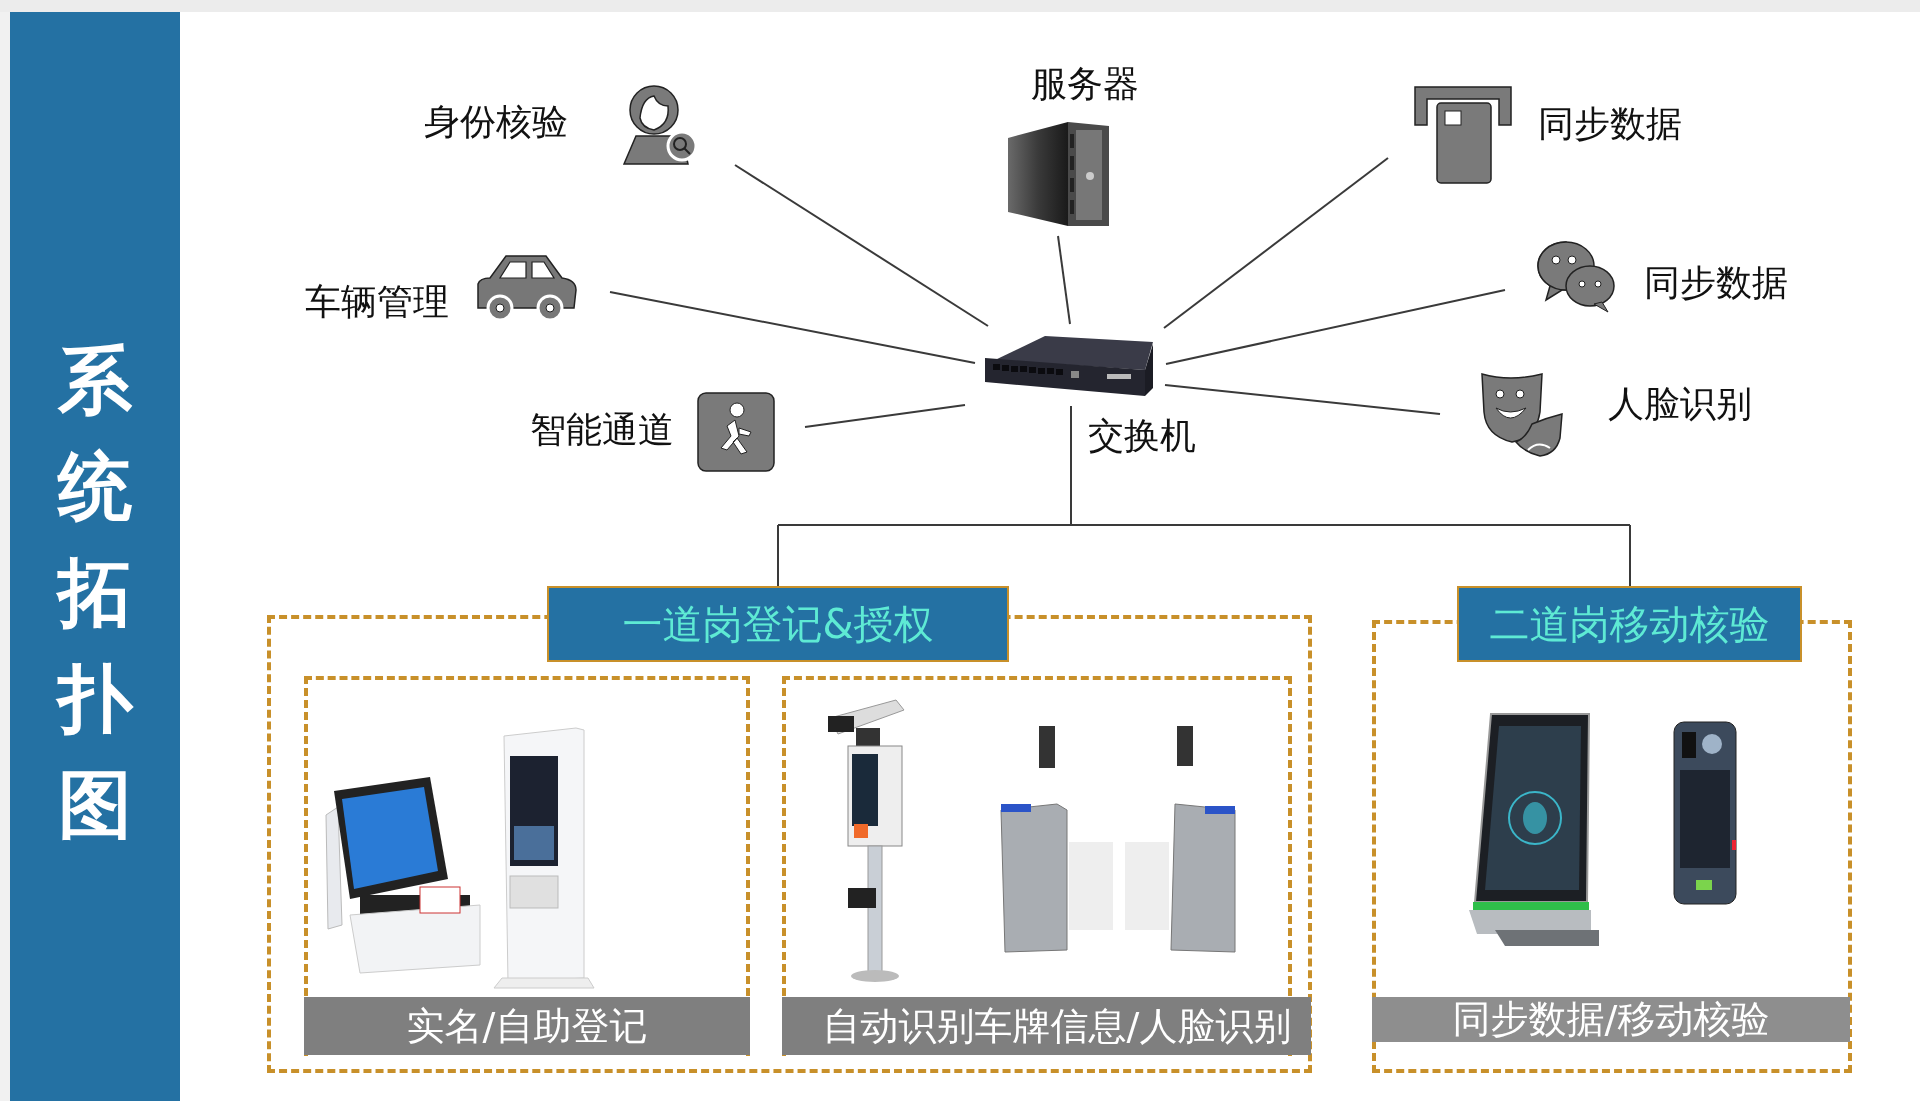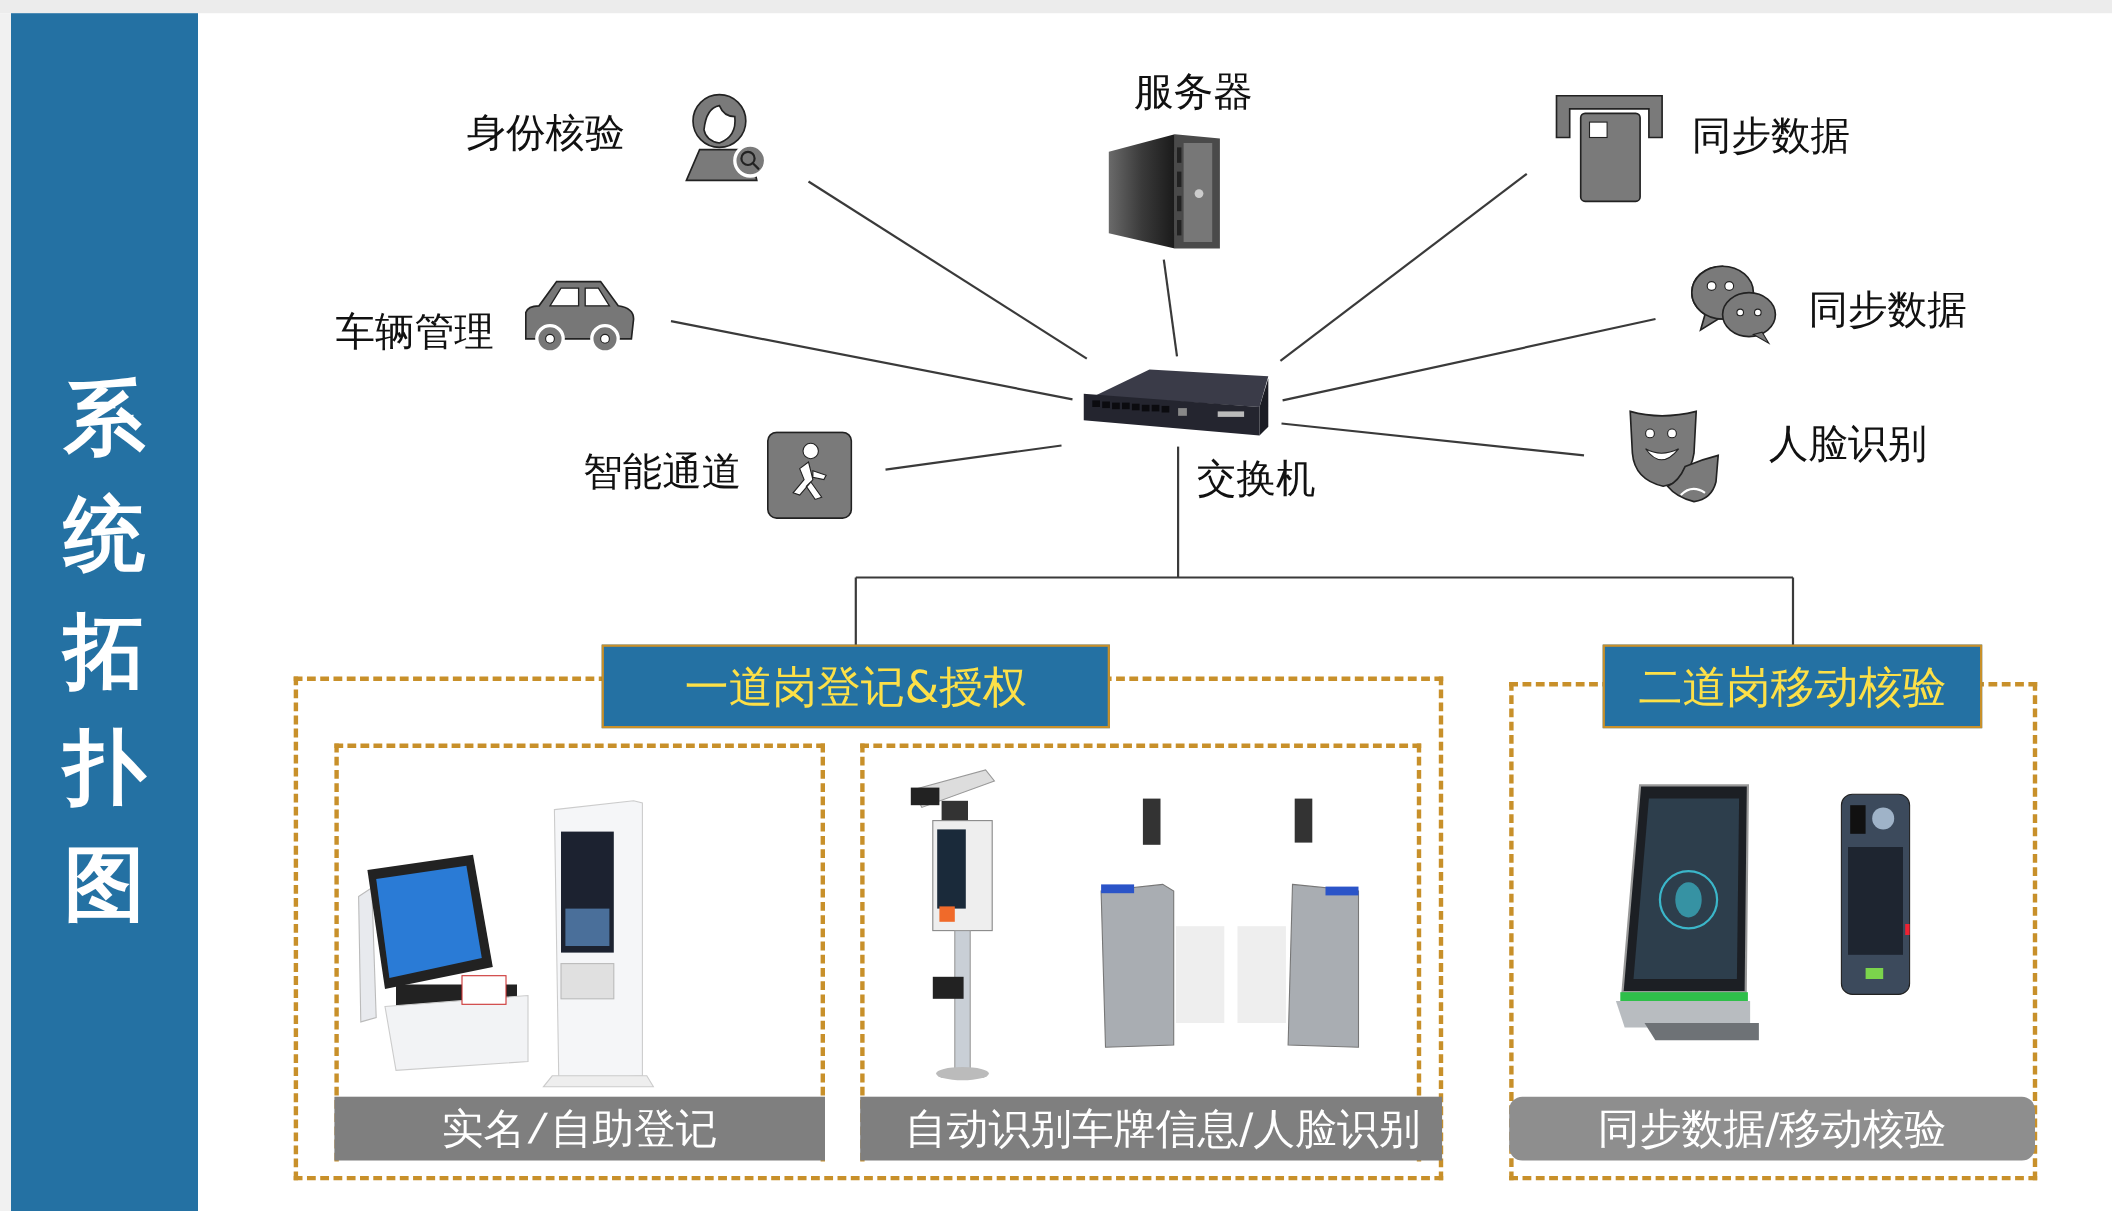--- a/index.html
+++ b/index.html
@@ -6,21 +6,21 @@
   body { width:1920px; height:1101px; position:relative; overflow:hidden; background:#ffffff;
          font-family:"DejaVu Sans","Liberation Sans",sans-serif; }
   .topbar { position:absolute; left:0; top:0; width:1920px; height:12px; background:#ececec; }
   .sidebar { position:absolute; left:10px; top:12px; width:170px; height:1089px; background:#2471a3; }
   .sidebar-title { position:absolute; left:0; width:170px; top:315px; display:flex; flex-direction:column; align-items:center; }
   .sidebar-title span { color:#fff; font-weight:bold; font-size:74px; line-height:106px; }
   .leftedge { position:absolute; left:0; top:12px; width:10px; height:1089px; background:#f1f1f1; }
   svg.lines { position:absolute; left:0; top:0; }
   .label { position:absolute; font-size:36px; color:#111; white-space:nowrap; line-height:1; }
   .icon { position:absolute; }
-  .hdr { position:absolute; background:#2471a3; border:2px solid #c8902a; color:#fde047; font-size:40px;
+  .hdr { position:absolute; background:#2471a3; border:2px solid #c8902a; color:#5eead4; font-size:40px;
          display:flex; align-items:center; justify-content:center; box-sizing:border-box; }
   .dash { position:absolute; border:4px dashed #c8902a; box-sizing:border-box; }
   .cap { position:absolute; background:#7f7f7f; color:#fff; font-size:38px; display:flex; align-items:center; justify-content:center; }
   .cap.light { background:#8e8e8e; }
   .dev { position:absolute; }
 </style>
 </head>
 <body>
 
 <div class="topbar"></div>
@@ -202,21 +202,21 @@
   <rect x="44" y="6" width="16" height="42" fill="#333"></rect>
   <rect x="182" y="6" width="16" height="40" fill="#333"></rect>
   <path d="M6 90 L62 84 L72 90 L72 230 L10 232 Z" fill="#a9adb2" stroke="#777"></path>
   <rect x="6" y="84" width="30" height="8" fill="#2b54c8"></rect>
   <path d="M180 84 L240 90 L240 232 L176 230 Z" fill="#a9adb2" stroke="#777"></path>
   <rect x="210" y="86" width="30" height="8" fill="#2b54c8"></rect>
   <rect x="74" y="122" width="44" height="88" fill="#eeeeee"></rect>
   <rect x="130" y="122" width="44" height="88" fill="#eeeeee"></rect>
 </svg>
 
-<div class="cap" style="left:304px; top:997px; width:446px; height:58px;font-family:Liberation Mono, monospace;">实名/自助登记</div>
+<div class="cap" style="left:304px; top:997px; width:446px; height:58px;">实名/自助登记</div>
 <div class="cap" style="left:782px; top:997px; width:508px; height:58px;padding-left:21px;">自动识别车牌信息/人脸识别</div>
 
 <div class="dash" style="left:1372px; top:620px; width:480px; height:453px;"></div>
 <div class="hdr" style="left:1457px; top:586px; width:345px; height:76px;">二道岗移动核验</div>
 
 <svg class="dev" style="left:1465px; top:712px;" width="140" height="234" viewBox="0 0 140 234">
   <path d="M26 2 L124 2 L122 190 L10 190 Z" fill="#1c1f24" stroke="#999" stroke-width="2"></path>
   <path d="M34 14 L116 14 L114 178 L20 178 Z" fill="#2d3e4c"></path>
   <circle cx="70" cy="106" r="26" fill="none" stroke="#3bb6c9" stroke-width="2"></circle>
   <ellipse cx="70" cy="106" rx="12" ry="16" fill="#3bb6c9" opacity="0.7"></ellipse>
@@ -227,13 +227,13 @@
 
 <svg class="dev" style="left:1672px; top:720px;" width="66" height="186" viewBox="0 0 66 186">
   <rect x="2" y="2" width="62" height="182" rx="10" fill="#3c4a5c" stroke="#222"></rect>
   <rect x="10" y="12" width="14" height="26" fill="#111"></rect>
   <circle cx="40" cy="24" r="10" fill="#9fb3c8"></circle>
   <rect x="8" y="50" width="50" height="98" fill="#1e2530"></rect>
   <rect x="24" y="160" width="16" height="10" fill="#7bd44c"></rect>
   <rect x="60" y="120" width="4" height="10" fill="#e23"></rect>
 </svg>
 
-<div class="cap light" style="left:1372px; top:997px; width:478px; height:58px;border-radius:12px;">同步数据/移动核验</div>
+<div class="cap light" style="left:1372px; top:997px; width:478px; height:45px;">同步数据/移动核验</div>
 
 </body></html>

